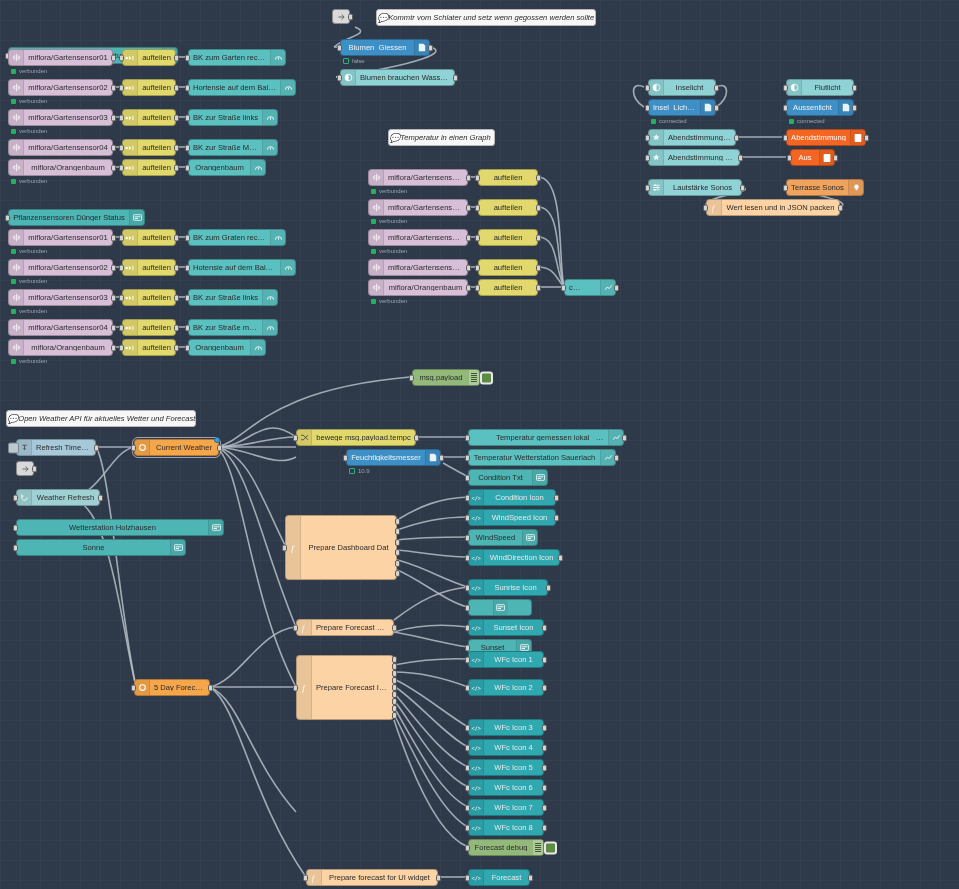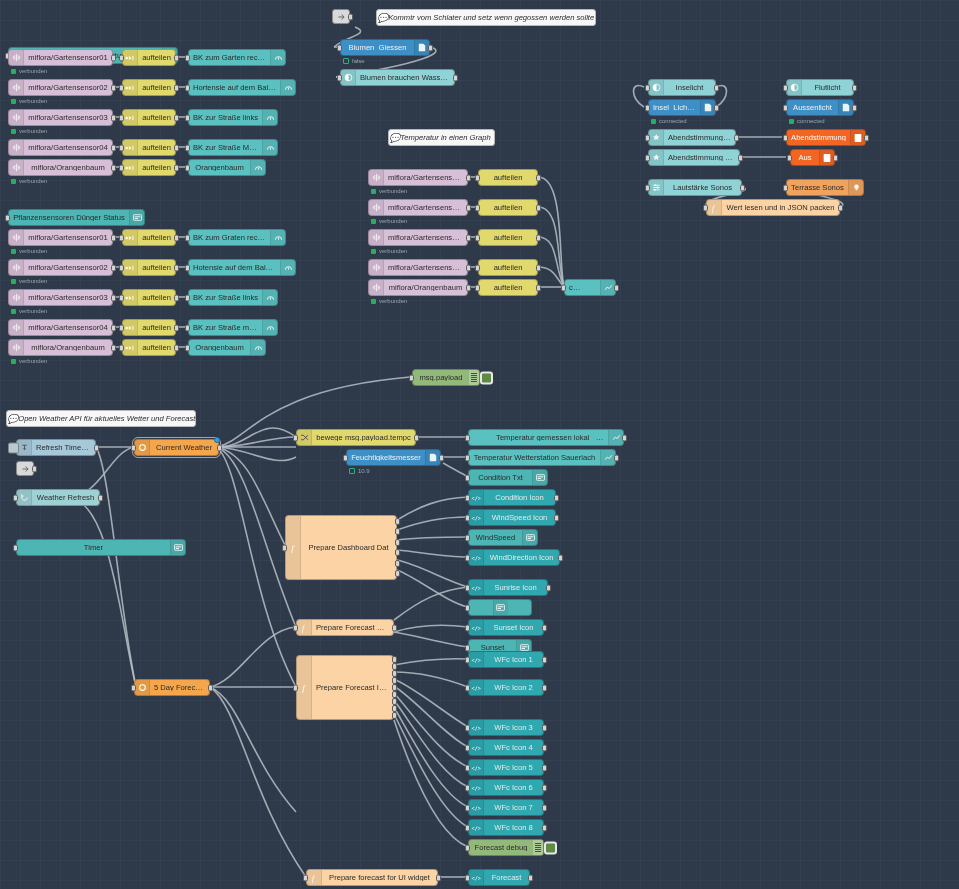--- a/index.html
+++ b/index.html
@@ -934,23 +934,34 @@
     <span class="ibox">
         <svg class="gi" width="9" height="9" viewBox="0 0 16 16">
           <path d="M13 8A5 5 0 113.8 5.2" stroke="#fff" stroke-width="1.5" fill="none"></path>
           <path d="M3 2v3.6h3.6" stroke="#fff" stroke-width="1.4" fill="none"></path>
         </svg>
       </span>
     <span class="lbl italic">Weather Refresh</span>
     <span class="port out"></span>
   </div>
 
+  <div class="node c-group" style="left:16px; top:519px; width:208px;">
+    <span class="port in"></span>
+    <span class="lbl">__________ Wetterstation Holzhausen __________</span>
+    <span class="ibox right">
+        <svg class="gi" width="9" height="9" viewBox="0 0 16 16">
+          <rect x="1" y="3" width="14" height="10" rx="1" fill="none" stroke="#fff" stroke-width="1.4"></rect>
+          <rect x="3" y="6" width="10" height="1.6" fill="#fff"></rect>
+          <rect x="3" y="9" width="6" height="1.6" fill="#fff"></rect>
+        </svg>
+      </span>
+  </div>
   <div class="node c-group" style="left:16px; top:539px; width:170px;">
     <span class="port in"></span>
-    <span class="lbl">______________ Timer ______________</span>
+    <span class="lbl">______________ Sonne ______________</span>
     <span class="ibox right">
         <svg class="gi" width="9" height="9" viewBox="0 0 16 16">
           <rect x="1" y="3" width="14" height="10" rx="1" fill="none" stroke="#fff" stroke-width="1.4"></rect>
           <rect x="3" y="6" width="10" height="1.6" fill="#fff"></rect>
           <rect x="3" y="9" width="6" height="1.6" fill="#fff"></rect>
         </svg>
       </span>
   </div>
 
   <div class="node c-http sel" style="left:134px; top:439px; width:85px;">

